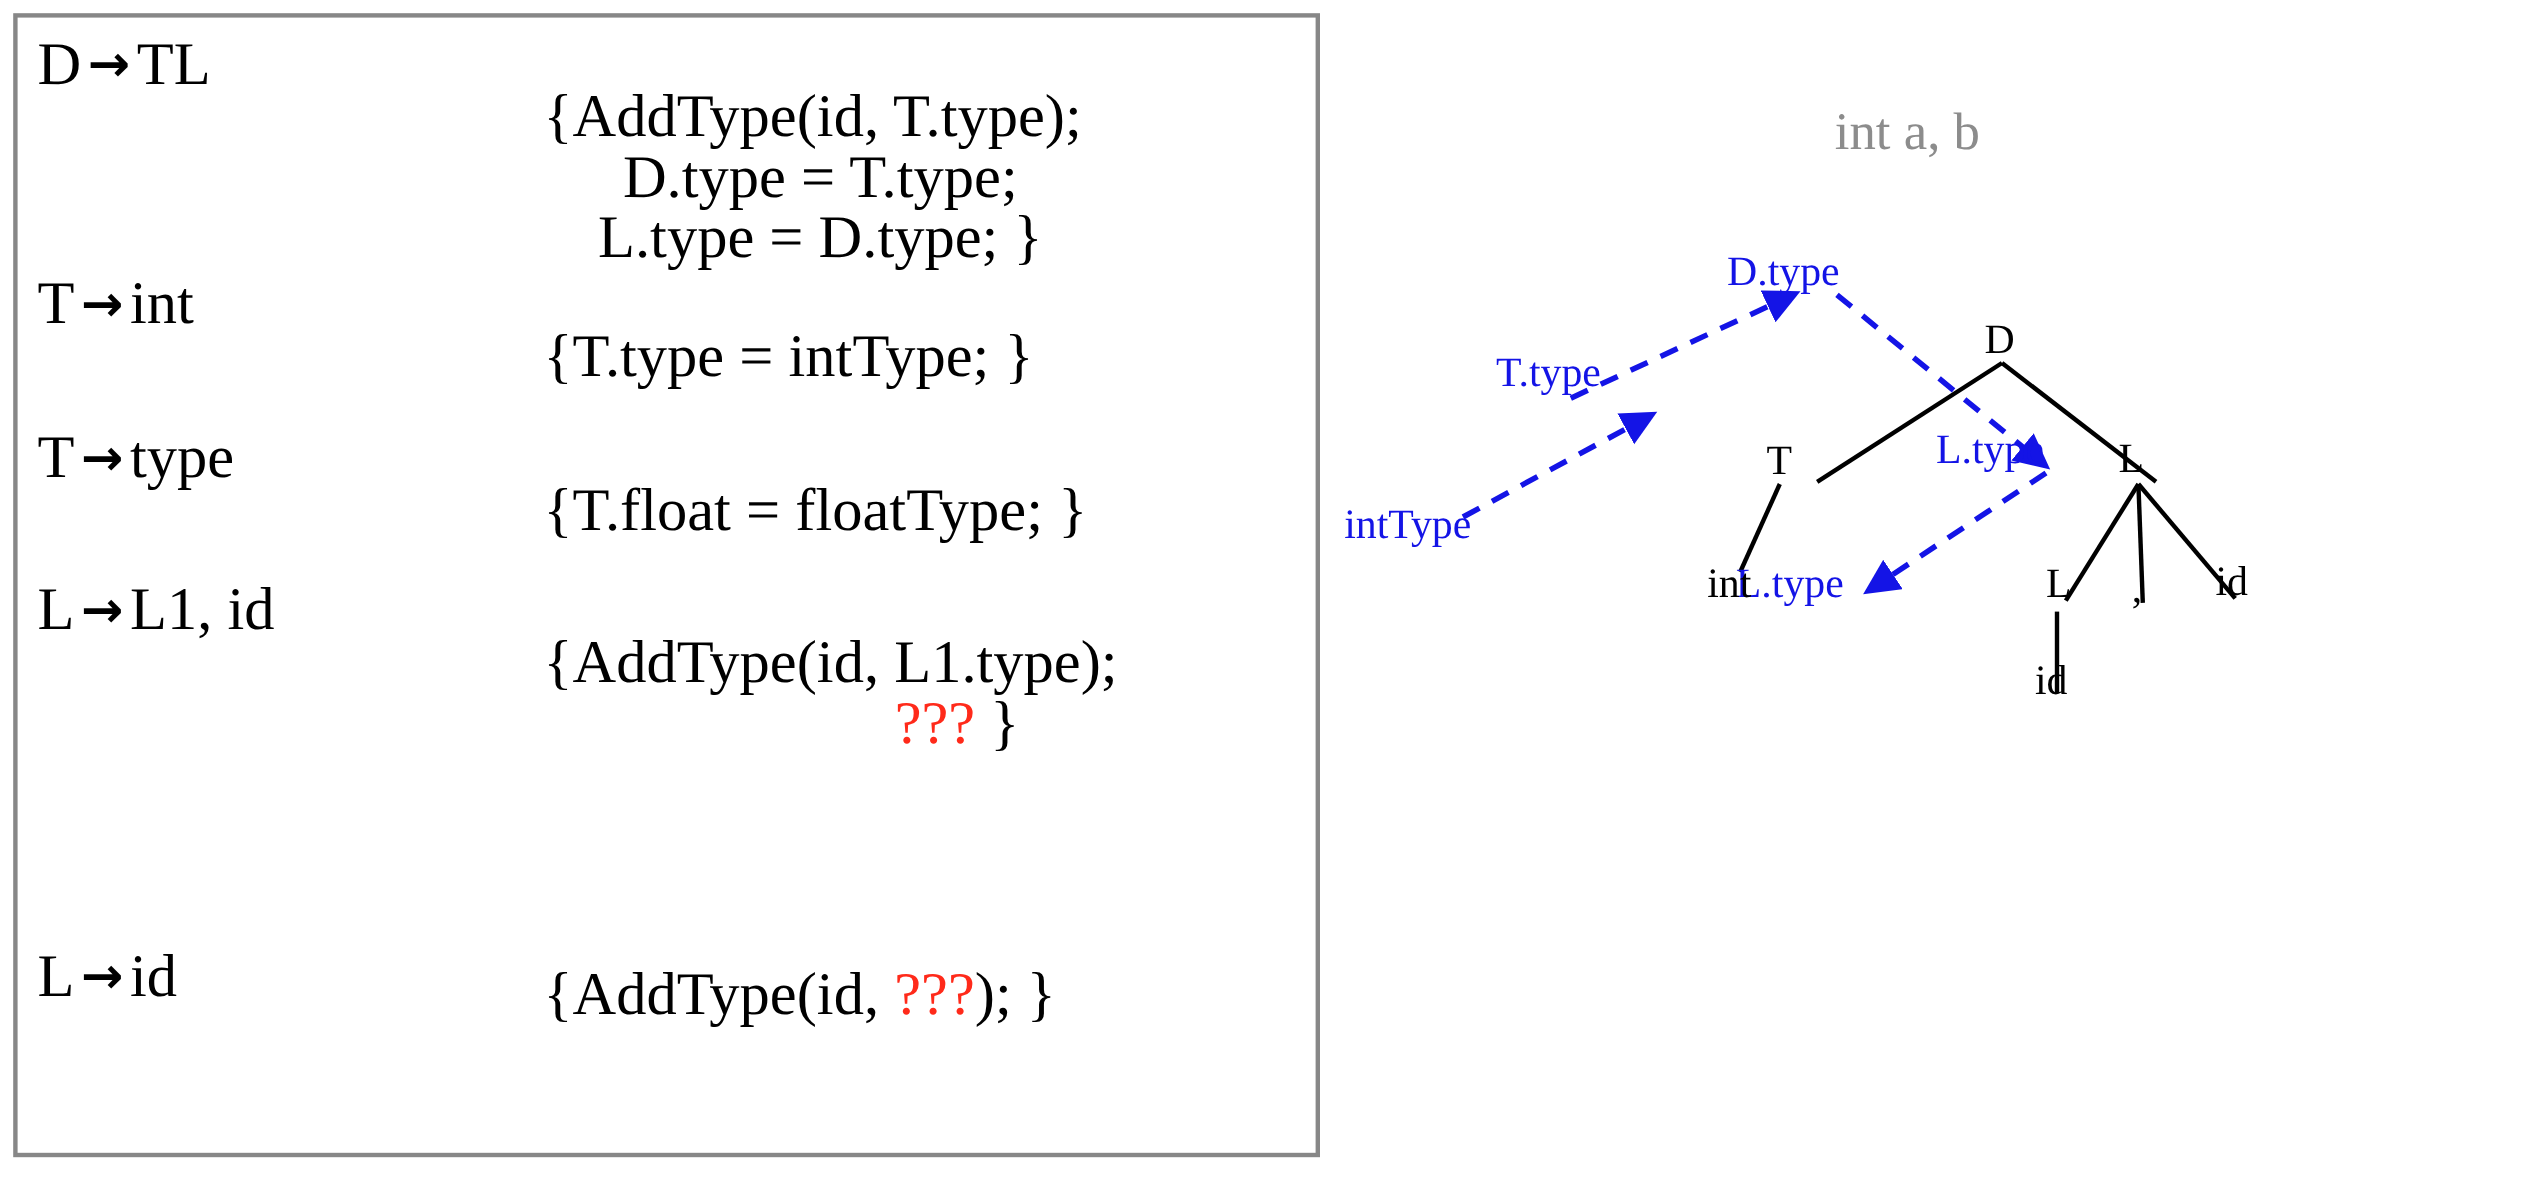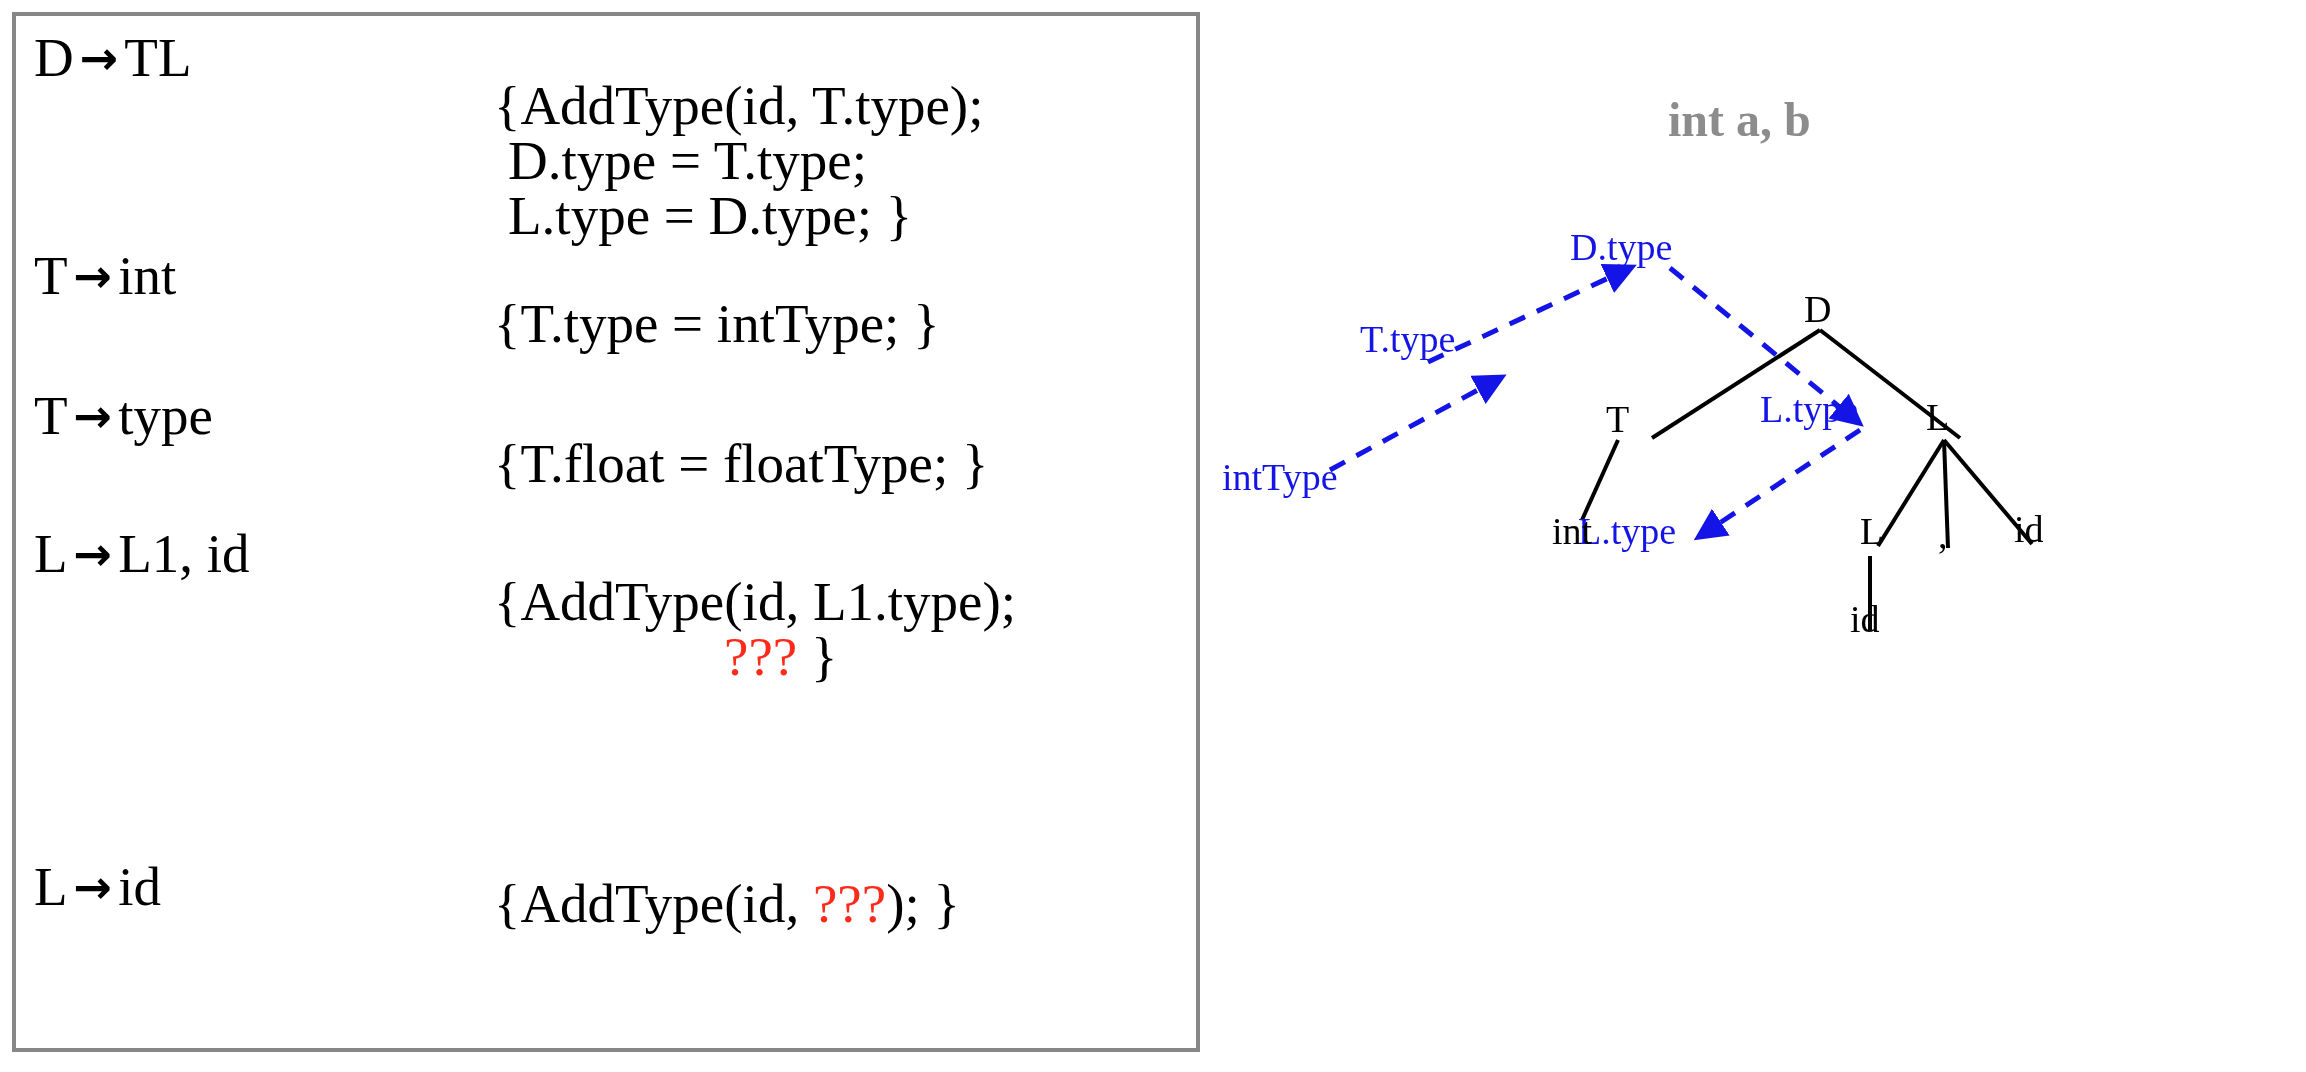--- a/index.html
+++ b/index.html
@@ -7,20 +7,21 @@
     padding: 0;
     background: #ffffff;
   }
   #page {
     position: relative;
     width: 2306px;
     height: 1072px;
     background: #ffffff;
     overflow: hidden;
     font-family: "Liberation Serif", "DejaVu Serif", serif;
+    text-align: center;
   }
 
   
   #rules-box {
     position: absolute;
     left: 12px;
     top: 12px;
     width: 1188px;
     height: 1040px;
     border: 4px solid #878787;
@@ -161,21 +162,21 @@
       </g>
 
       <g stroke="#1414e6" stroke-width="5" fill="none" stroke-dasharray="17,13" marker-end="url(#bluearrow)">
         <line x1="130" y1="470" x2="300" y2="378"></line>
         <line x1="228" y1="362" x2="430" y2="268"></line>
         <line x1="470" y1="268" x2="658" y2="422"></line>
         <line x1="660" y1="430" x2="500" y2="536"></line>
       </g>
     </svg>
 
-    <div class="tlabel gray input" style="left:468px; top:96px;font-weight:bold;">int a, b</div>
+    <div class="tlabel gray input" style="left:468px; top:96px;">int a, b</div>
 
     <div class="tlabel blue" style="left:370px; top:228px;">D.type</div>
     <div class="tlabel blue" style="left:160px; top:320px;">T.type</div>
     <div class="tlabel blue" style="left:22px; top:458px;">intType</div>
     <div class="tlabel blue" style="left:560px; top:390px;">L.type</div>
     <div class="tlabel blue" style="left:378px; top:512px;">L.type</div>
 
     <div class="tlabel" style="left:604px; top:290px;">D</div>
     <div class="tlabel" style="left:406px; top:400px;">T</div>
     <div class="tlabel" style="left:352px; top:512px;">int</div>

